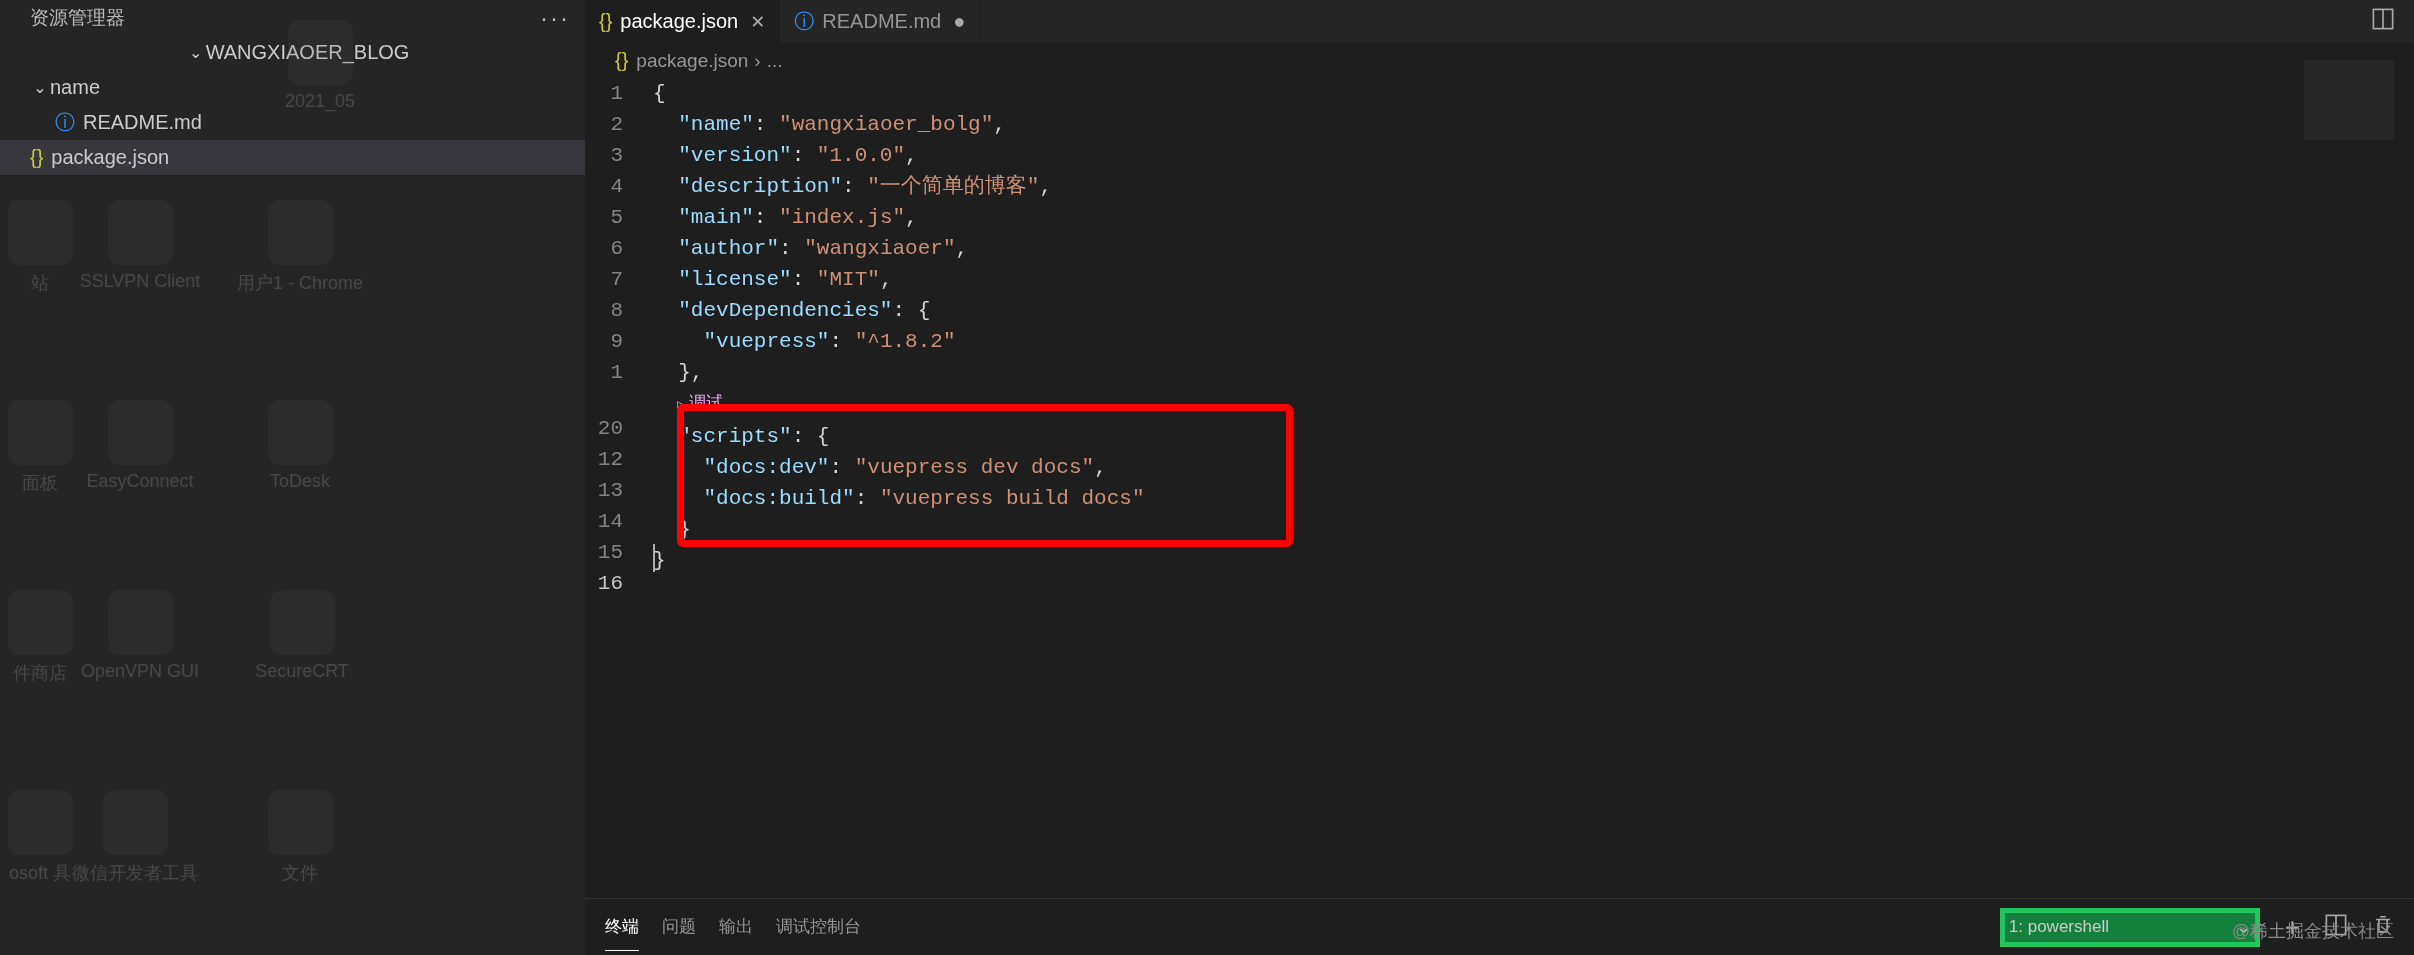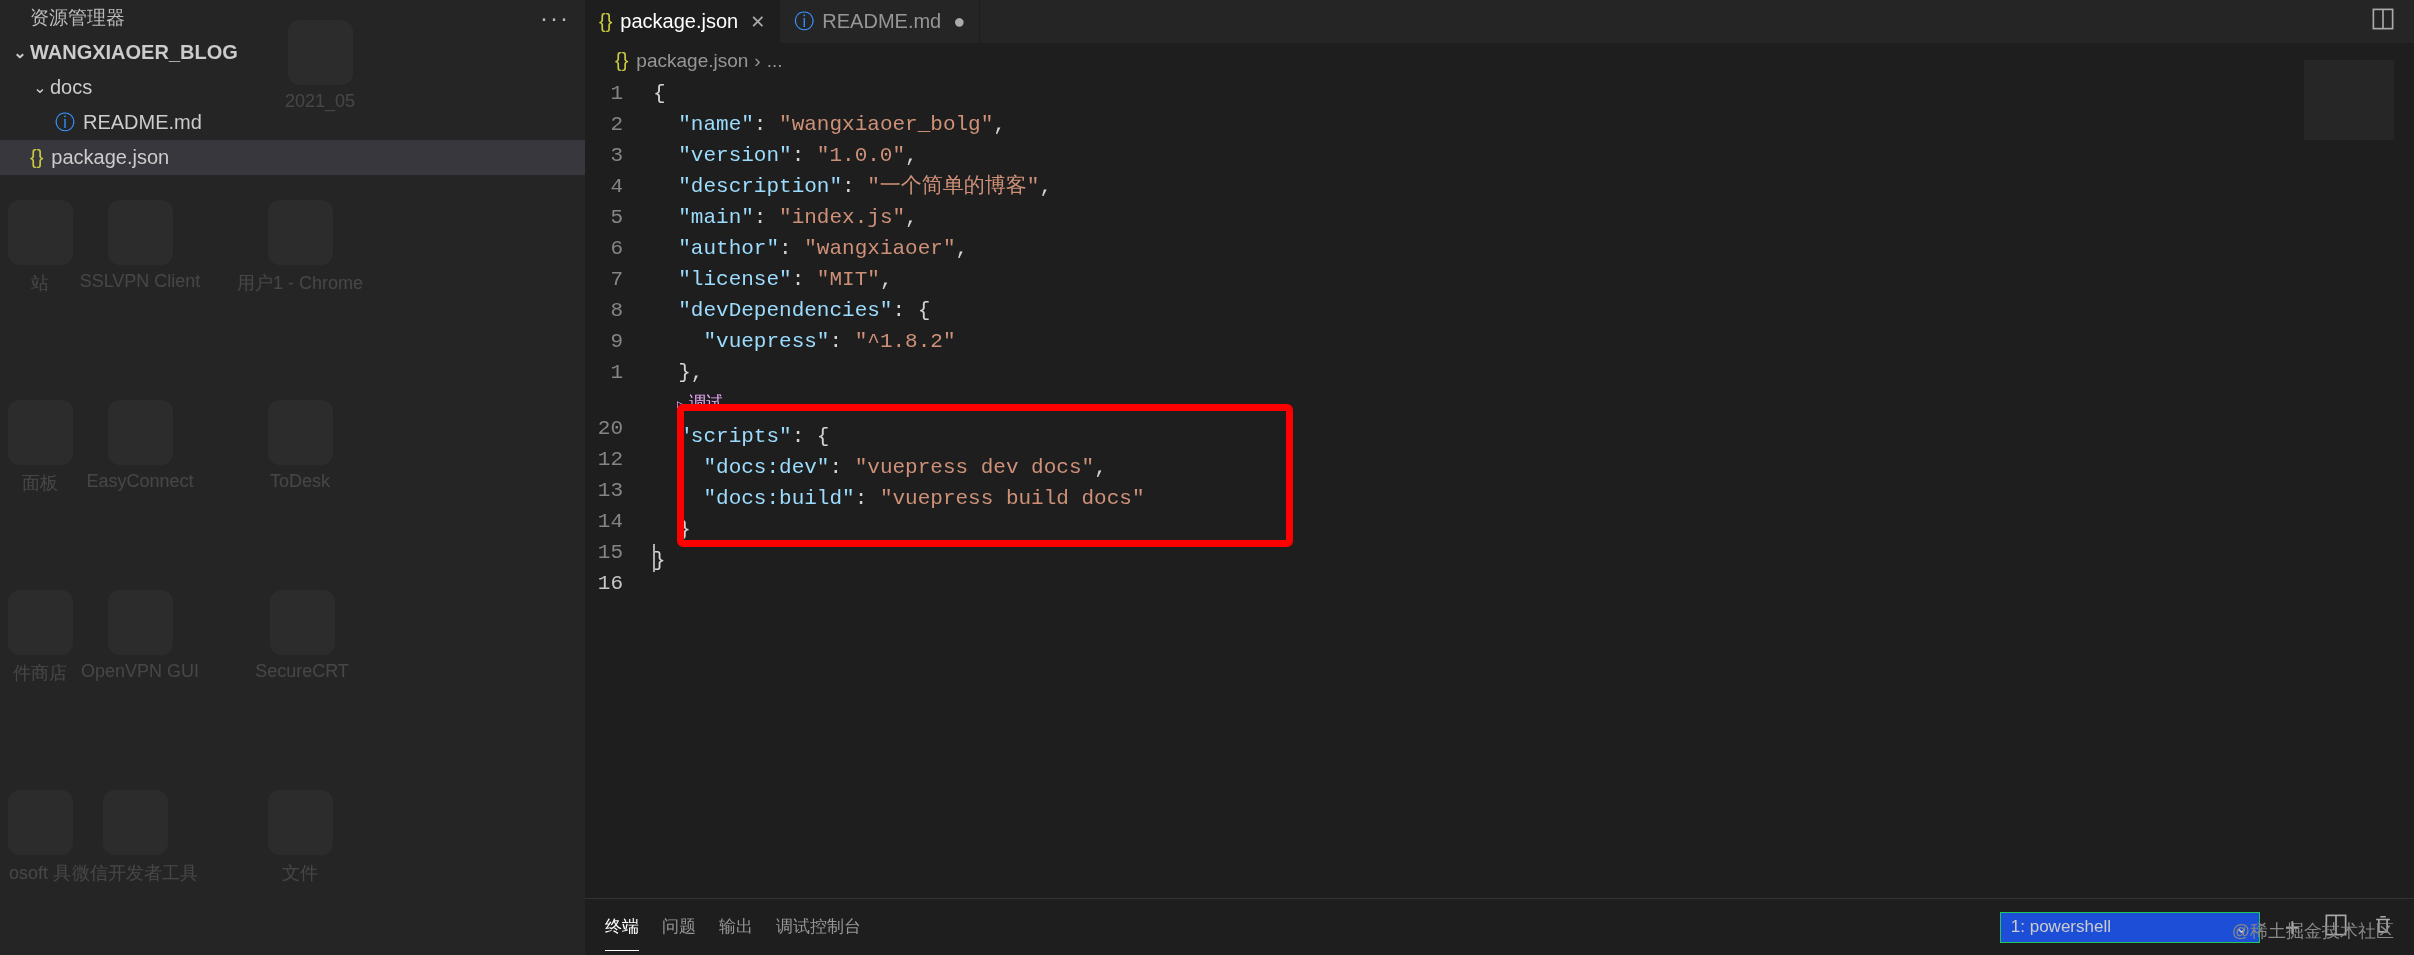--- a/index.html
+++ b/index.html
@@ -28,22 +28,23 @@
       color: #bbbbbb;
       font-size: 19px;
       height: 35px;
     }
     .explorer-header .dots { font-size: 24px; letter-spacing: 2px; }
     .project-header {
       display: flex;
       align-items: center;
       padding: 4px 10px;
       font-size: 17px;
-      font-weight: 700;
+      font-weight: 400;
       color: #cccccc;
+      justify-content: center;
     }
     .tree-item {
       display: flex;
       align-items: center;
       padding: 3px 0 3px 10px;
       font-size: 20px;
       cursor: pointer;
       height: 35px;
     }
     .tree-item.selected { background: #37373d; }
@@ -159,24 +160,24 @@
       border-top: 1px solid #333;
       height: 57px;
       padding: 0 20px;
       font-size: 17px;
     }
     .panel-tabs { display: flex; gap: 23px; }
     .panel-tab { color: #969696; cursor: pointer; padding: 12px 0; }
     .panel-tab.active { color: #ffffff; border-bottom: 1px solid #ffffff; }
     .panel-right { display: flex; align-items: center; gap: 25px; color: #aaa; }
     .dropdown {
-      background: #1d4ed8;
+      background: #15803d;
       color: #cccccc;
-      border: 1px solid #22c55e;
-      padding: 4px 10px;
+      border: 5px solid #22c55e;
+      padding: 4px 4px;
       font-size: 17px;
       width: 260px;
       display: flex;
       justify-content: space-between;
       align-items: center;
     }
     .watermark {
       position: absolute;
       right: 20px;
       bottom: 12px;
@@ -224,21 +225,21 @@
     <div class="explorer-header">
       <span>资源管理器</span>
       <span class="dots">···</span>
     </div>
     <div class="project-header tree-item">
       <span class="chevron down"></span>
       <span>WANGXIAOER_BLOG</span>
     </div>
     <div class="tree-item indent-1">
       <span class="chevron down"></span>
-      <span>docs</span>
+      <span>name</span>
     </div>
     <div class="tree-item indent-2">
       <span class="icon-info">ⓘ</span>
       <span>README.md</span>
     </div>
     <div class="tree-item indent-1 selected">
       <span class="icon-brackets">{}</span>
       <span>package.json</span>
     </div>
   </div>

